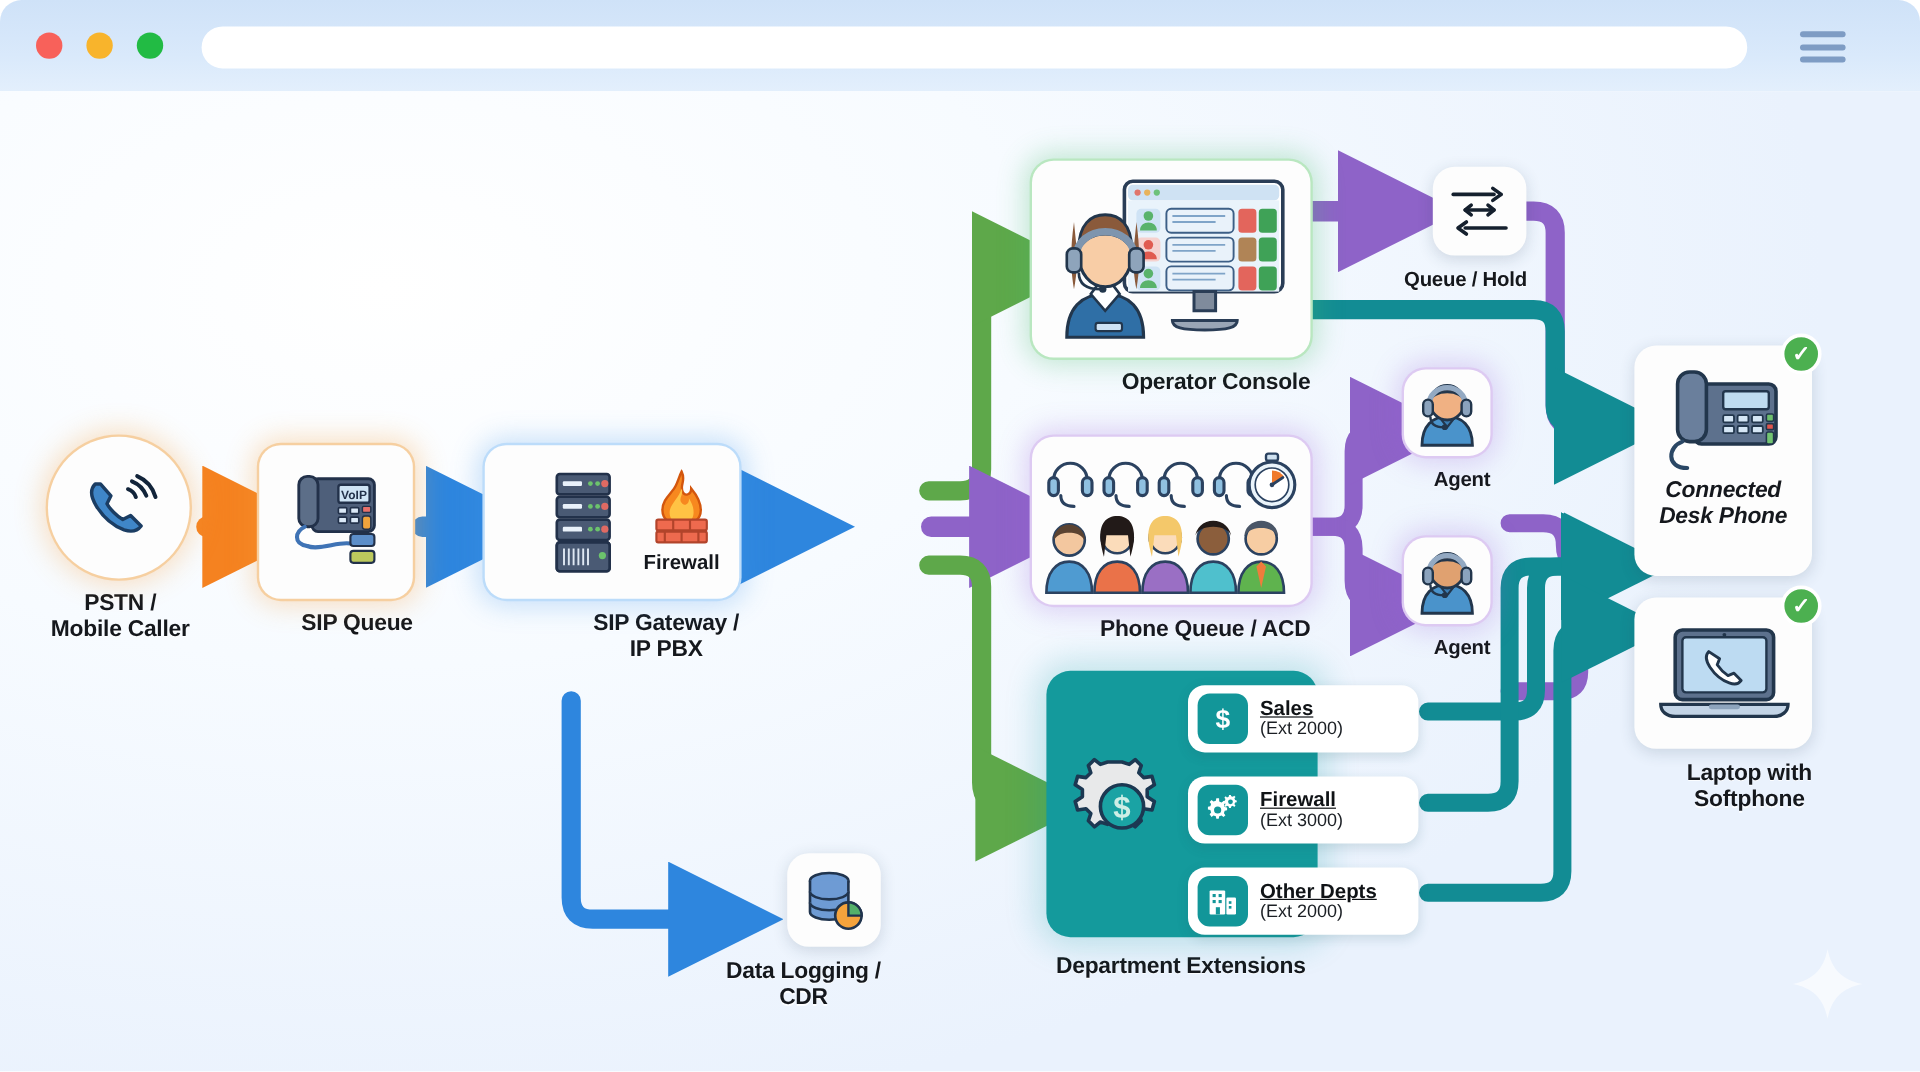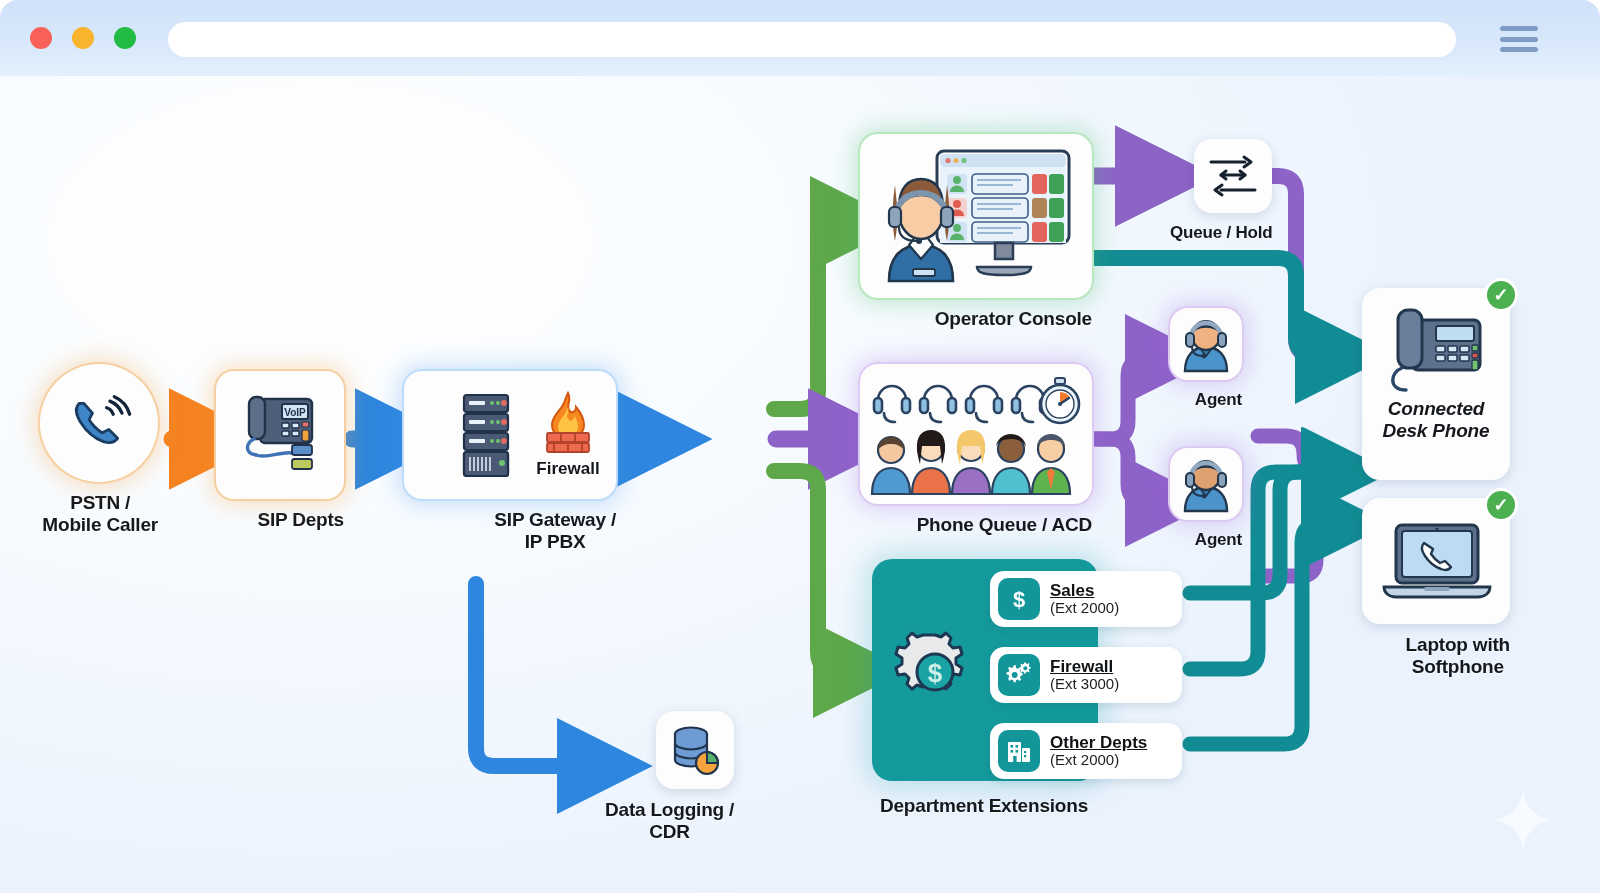--- a/index.html
+++ b/index.html
@@ -192,21 +192,21 @@
           </g>
           <rect x="70" y="35" width="7" height="5" rx="1" fill="#e8706a" stroke="#22314a" stroke-width="1.2"></rect>
           <rect x="70" y="43" width="7" height="11" rx="2" fill="#f0a33c" stroke="#22314a" stroke-width="1.2"></rect>
           <rect x="17" y="10" width="16" height="42" rx="7" fill="#5c6e88" stroke="#22314a" stroke-width="2.4"></rect>
           <path d="M22 52c-8 4-10 14 2 16" fill="none" stroke="#3f73b5" stroke-width="3.4" stroke-linecap="round"></path>
           <path d="M24 68c10 4 26-4 36-2" fill="none" stroke="#3f73b5" stroke-width="3.4" stroke-linecap="round"></path>
           <rect x="60" y="58" width="20" height="10" rx="2.5" fill="#5c8ec9" stroke="#22314a" stroke-width="1.8"></rect>
           <rect x="60" y="72" width="20" height="10" rx="2.5" fill="#bcc95d" stroke="#22314a" stroke-width="1.8"></rect>
         </svg>
       </div>
-      <div class="label">SIP Depts</div>
+      <div class="label">SIP Queue</div>
     </div>
 
     <div class="node" style="left:404px; top:295px;">
       <div class="card glow-blue" style="width:212px;height:128px;gap:4px;padding-left:32px;">
         <svg width="78" height="96" viewBox="0 0 60 96">
           <g stroke="#22314a" stroke-width="2.2">
             <rect x="8" y="8" width="44" height="17" rx="2.5" fill="#4a5a74"></rect>
             <rect x="8" y="27" width="44" height="17" rx="2.5" fill="#4a5a74"></rect>
             <rect x="8" y="46" width="44" height="17" rx="2.5" fill="#4a5a74"></rect>
             <rect x="8" y="65" width="44" height="24" rx="2.5" fill="#56678233"></rect>

